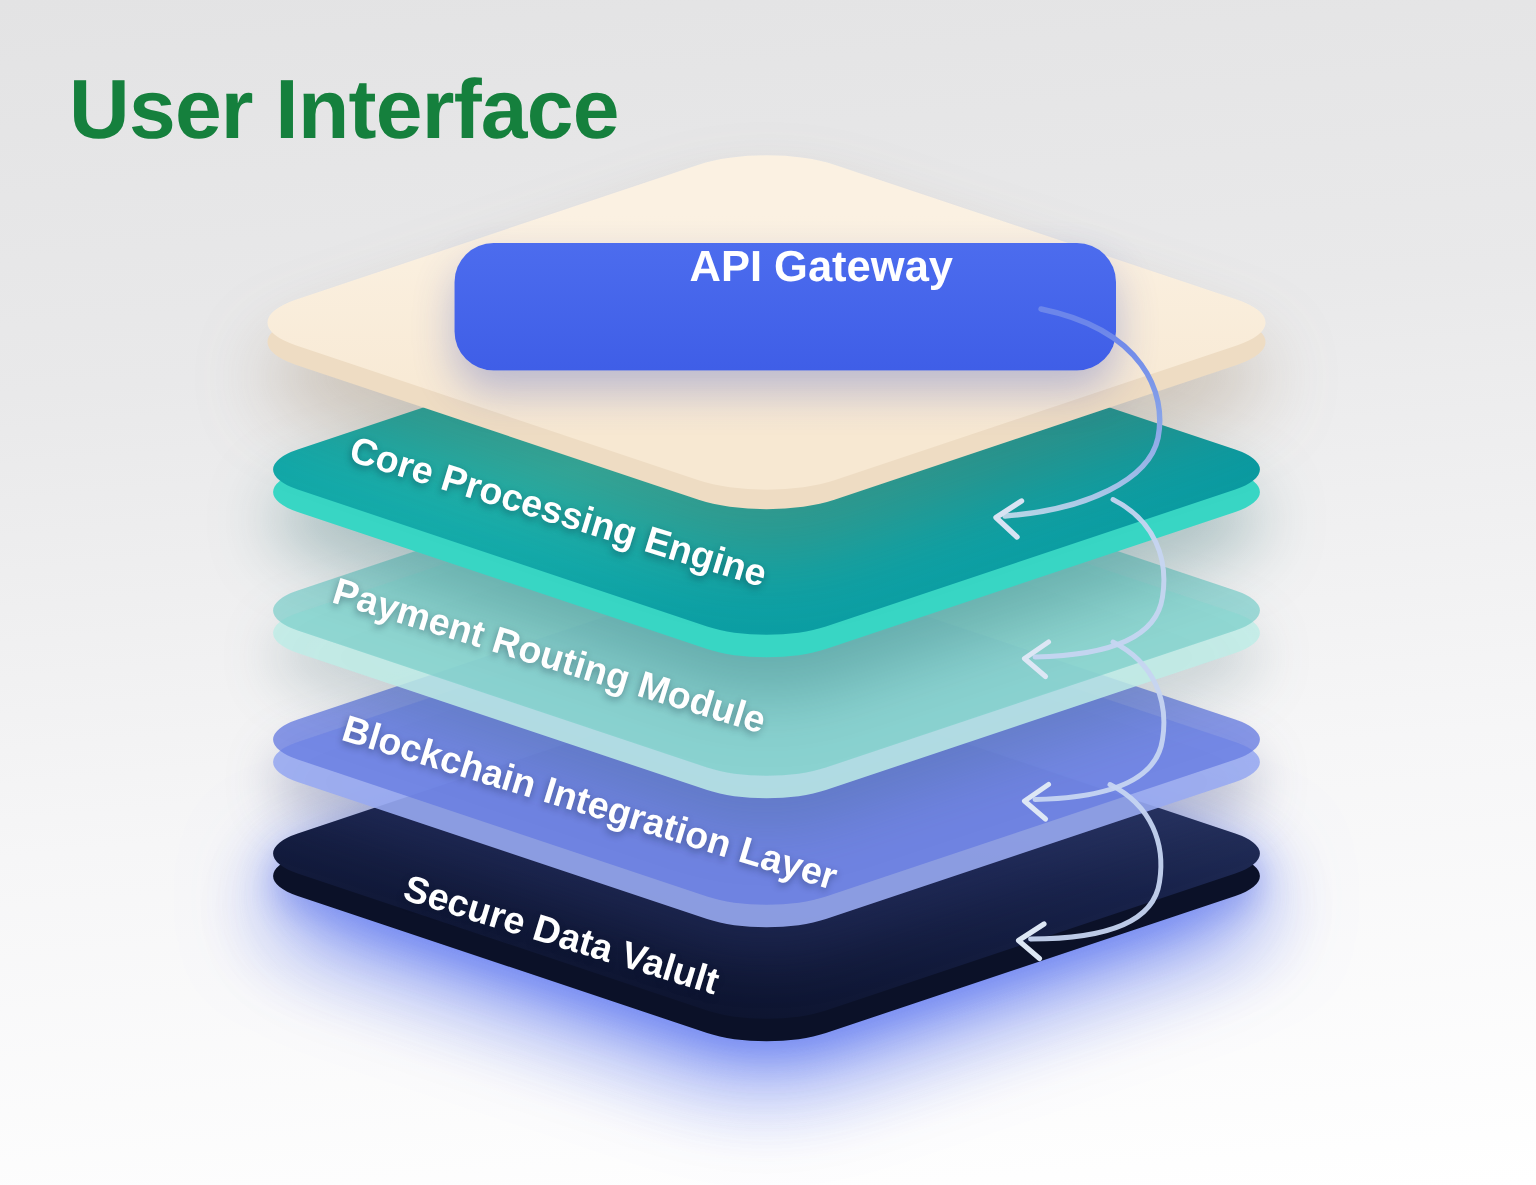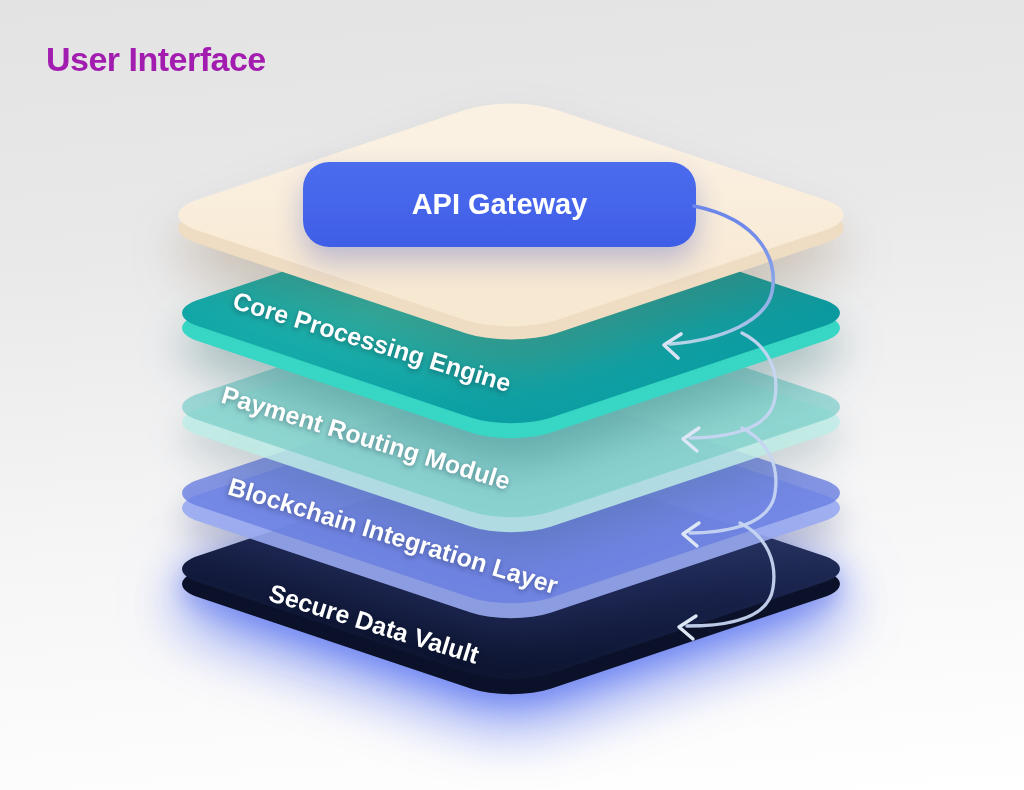--- a/index.html
+++ b/index.html
@@ -4,21 +4,21 @@
 <style>
   html,body{margin:0;padding:0;}
   body{
     width:1024px;height:790px;overflow:hidden;
     font-family:"Liberation Sans", sans-serif;
     background:linear-gradient(175deg,#e3e3e4 0%,#e9e9ea 30%,#f6f6f7 65%,#ffffff 100%);
     position:relative;
   }
   .title{
     position:absolute;left:46px;top:40px;
-    font-size:34px;font-weight:700;color:#a21caf;letter-spacing:-0.5px;
+    font-size:56px;font-weight:700;color:#15803d;letter-spacing:-0.5px;
   }
   
   .layer{position:absolute;left:511px;width:0;height:0;}
   .face,.side{
     position:absolute;width:498px;height:498px;left:-249px;top:-249px;
     border-radius:56px;
     transform:scaleY(0.335) rotate(45deg);
   }
   .side{top:-234px;}
   .layer-cream{top:215px;z-index:5;filter:drop-shadow(0 30px 24px rgba(128,100,62,0.28));}
@@ -42,22 +42,22 @@
     filter:drop-shadow(0 22px 30px rgba(59,92,246,0.55)) drop-shadow(0 9px 12px rgba(37,65,220,0.40));}
   .layer-navy .side{background:#0b1128;}
   .layer-navy .face{background:linear-gradient(160deg,#2a3763 0%,#18224a 45%,#0d142f 100%);}
 
   
   .api-node{
     position:absolute;left:303px;top:162px;width:393px;height:85px;z-index:6;
     background:linear-gradient(180deg,#4c6cee,#3f5ee7);
     border-radius:26px;
     box-shadow:0 14px 28px rgba(45,70,190,0.30);
-    display:flex;align-items:center;justify-content:center;
-    color:#ffffff;font-size:29px;font-weight:700;
+    display:flex;justify-content:center;
+    color:#ffffff;font-size:29px;font-weight:700;padding-left:48px;
   }
 
   
   .llabel{
     position:absolute;z-index:6;white-space:nowrap;
     color:#ffffff;font-size:25px;font-weight:700;
     transform:translate(-50%,-50%) rotate(17deg);
     text-shadow:0 2px 5px rgba(10,20,40,0.35);
   }
   .llabel.core{left:372px;top:342px;}

